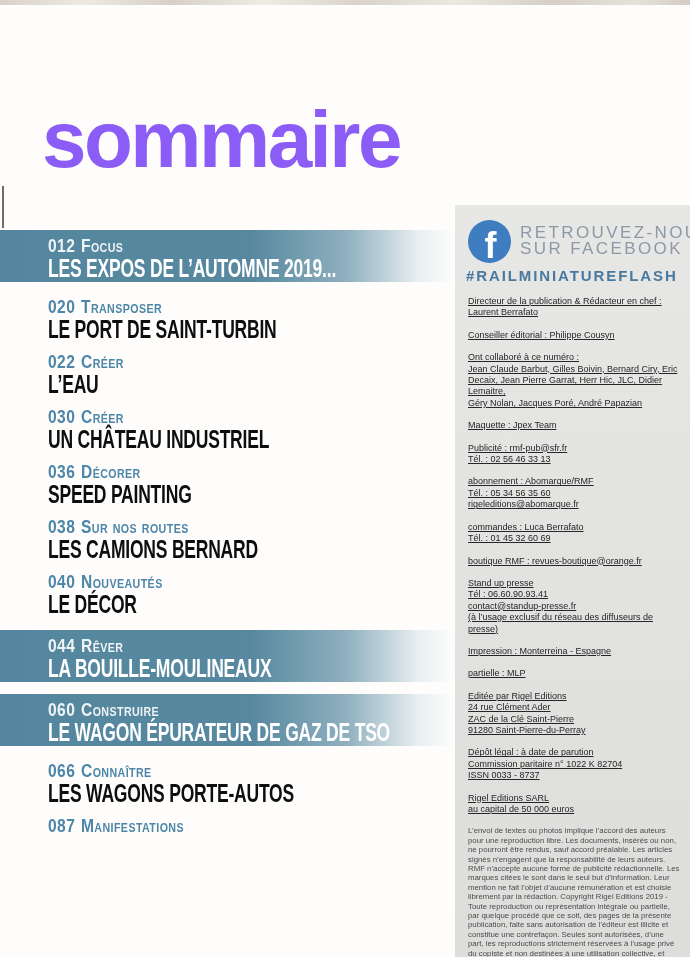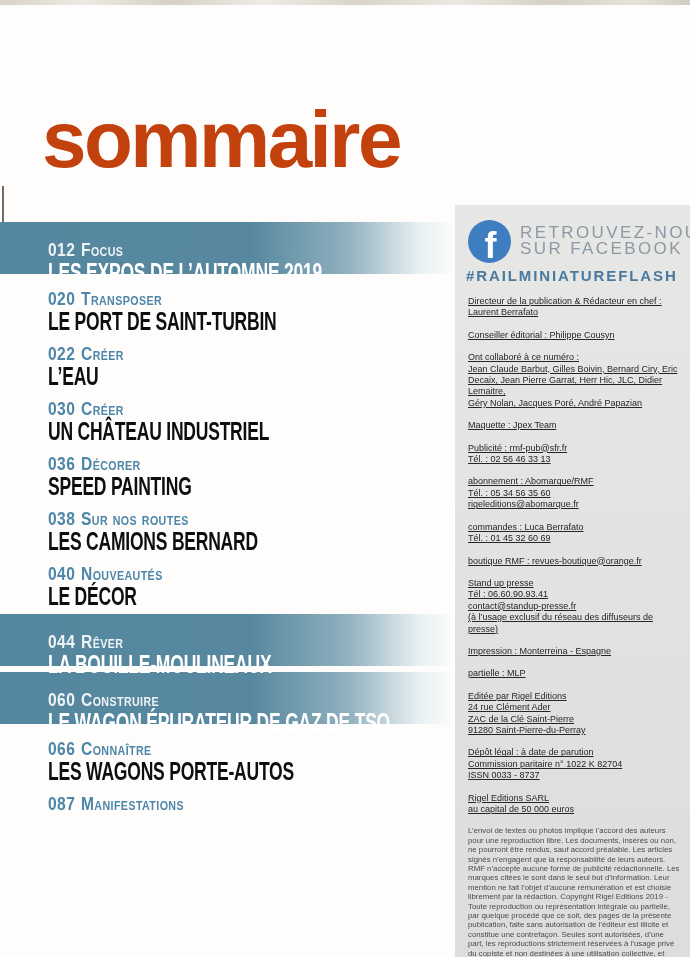--- a/index.html
+++ b/index.html
@@ -11,27 +11,27 @@
   .page{position:absolute;inset:0;}
   .top-edge{
     position:absolute;top:0;left:0;right:0;height:5px;
     background:linear-gradient(90deg,#d8d2c8,#eee9e2 12%,#d6d0c7 25%,#efebe5 38%,#d9d3ca 52%,#ece8e1 66%,#d5cfc6 80%,#e6e2da 92%,#d2ccc3);
   }
   .edge-line{position:absolute;left:2px;top:186px;width:2px;height:42px;background:#57544e;opacity:.85;}
 
   .title{
     position:absolute;left:42px;top:100px;margin:0;
     font-size:80px;font-weight:bold;letter-spacing:-2.5px;line-height:1;
-    color:#c2410c;
+    color:#8b5cf6;
   }
 
   .toc{position:absolute;left:0;top:218px;width:456px;}
   .item{box-sizing:border-box;height:55px;padding:9px 0 0 48px;}
   .item.hl{
-    height:52px;margin:4px 0 6px;padding-top:18px;
+    height:52px;margin:12px 0 6px;padding-top:6px;
     background:linear-gradient(90deg,#54879f 0%,#57889f 55%,#8fb0bf 76%,#e9f0f2 92%,rgba(255,255,255,0) 100%);
   }
   .numcat{
     white-space:nowrap;transform:scaleX(0.82);transform-origin:0 50%;
     font-weight:bold;font-size:19px;line-height:19px;letter-spacing:.5px;
     font-variant:small-caps;color:#4c86a9;
   }
   .cat{margin-left:7px;}
   .ititle{
     white-space:nowrap;transform:scaleX(0.70);transform-origin:0 50%;

